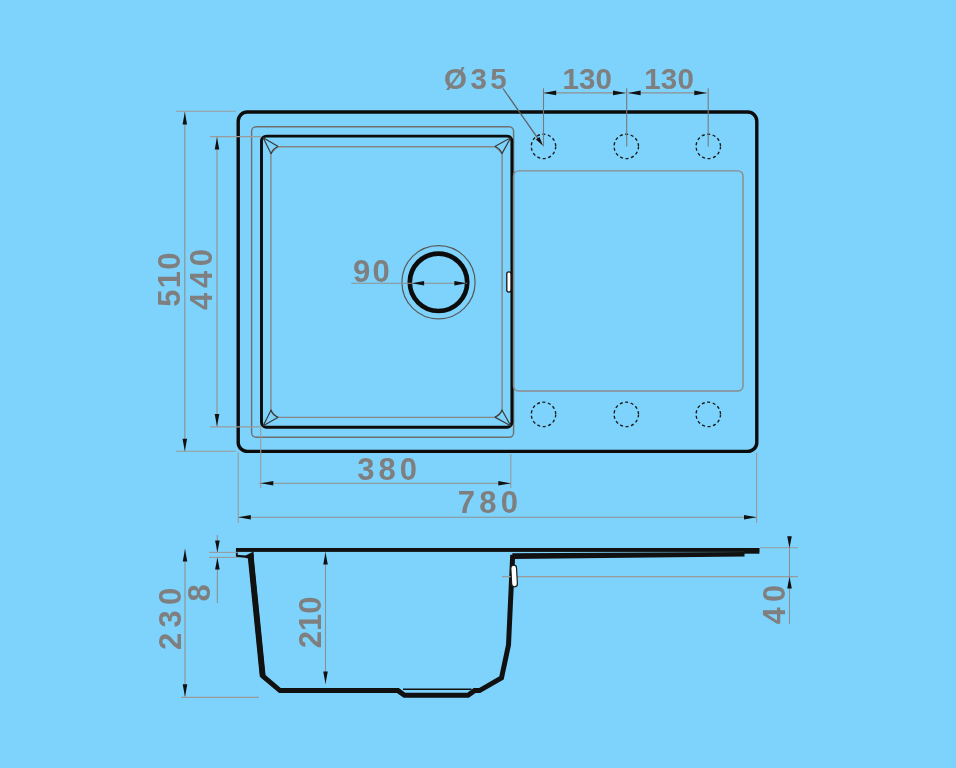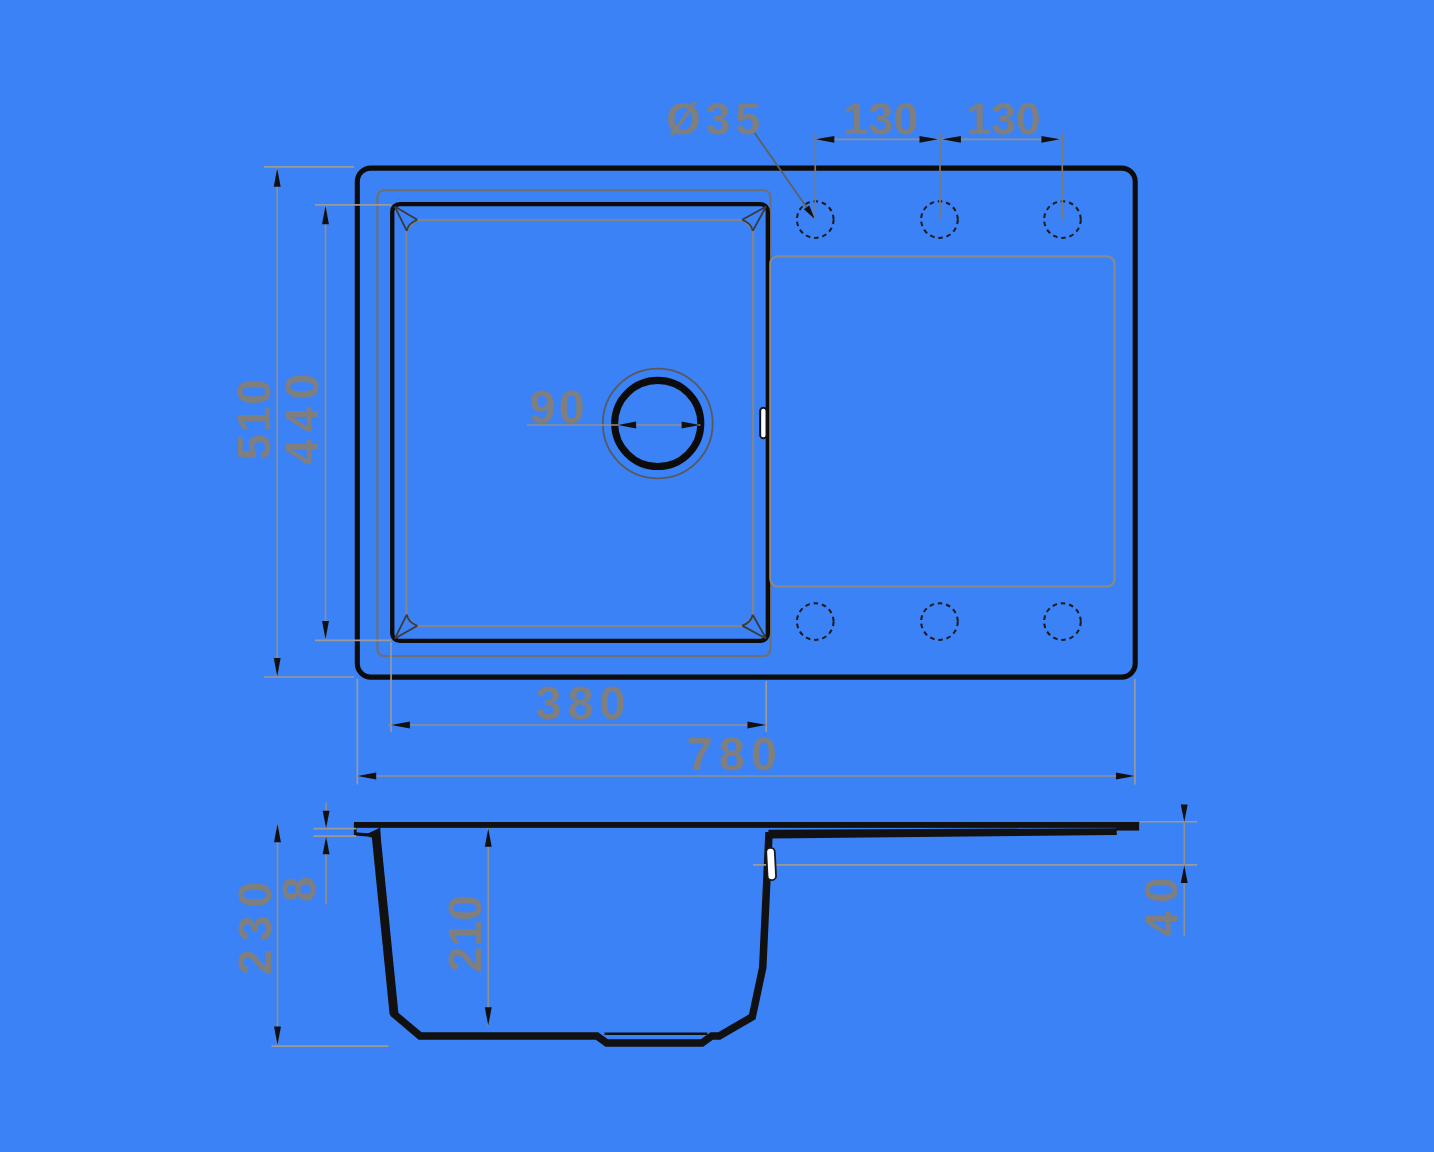--- a/index.html
+++ b/index.html
@@ -1,16 +1,16 @@
 <!DOCTYPE html>
 <html><head>
 <meta charset="utf-8">
 <style>
   html,body{margin:0;padding:0;background:#ffffff;}
-  .wrap{width:956px;height:768px;position:relative;background:#3b82f6;overflow:hidden;}
+  .wrap{width:956px;height:768px;position:relative;background:#7dd3fc;overflow:hidden;}
   svg{position:absolute;left:0;top:0;}
   text{font-family:"Liberation Sans", sans-serif;font-weight:bold;fill:#7f7f7f;}
 </style>
 </head>
 <body>
 <div class="wrap">
 <svg width="956" height="768" viewBox="0 0 956 768">
 
 <rect x="238.2" y="112.05" width="518.6" height="339.35" rx="9" fill="none" stroke="#0c0c0c" stroke-width="3.4"></rect>
 

